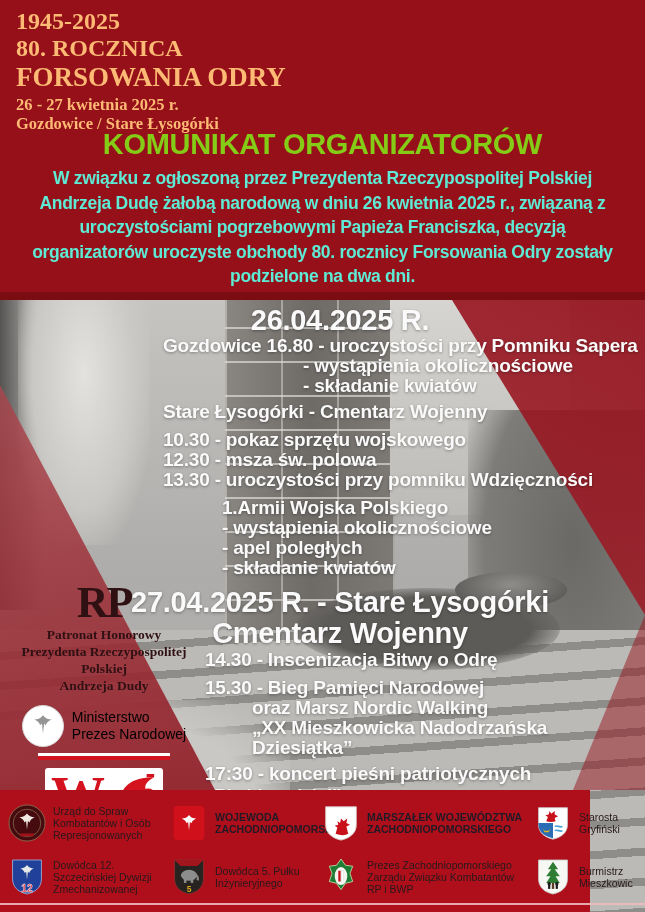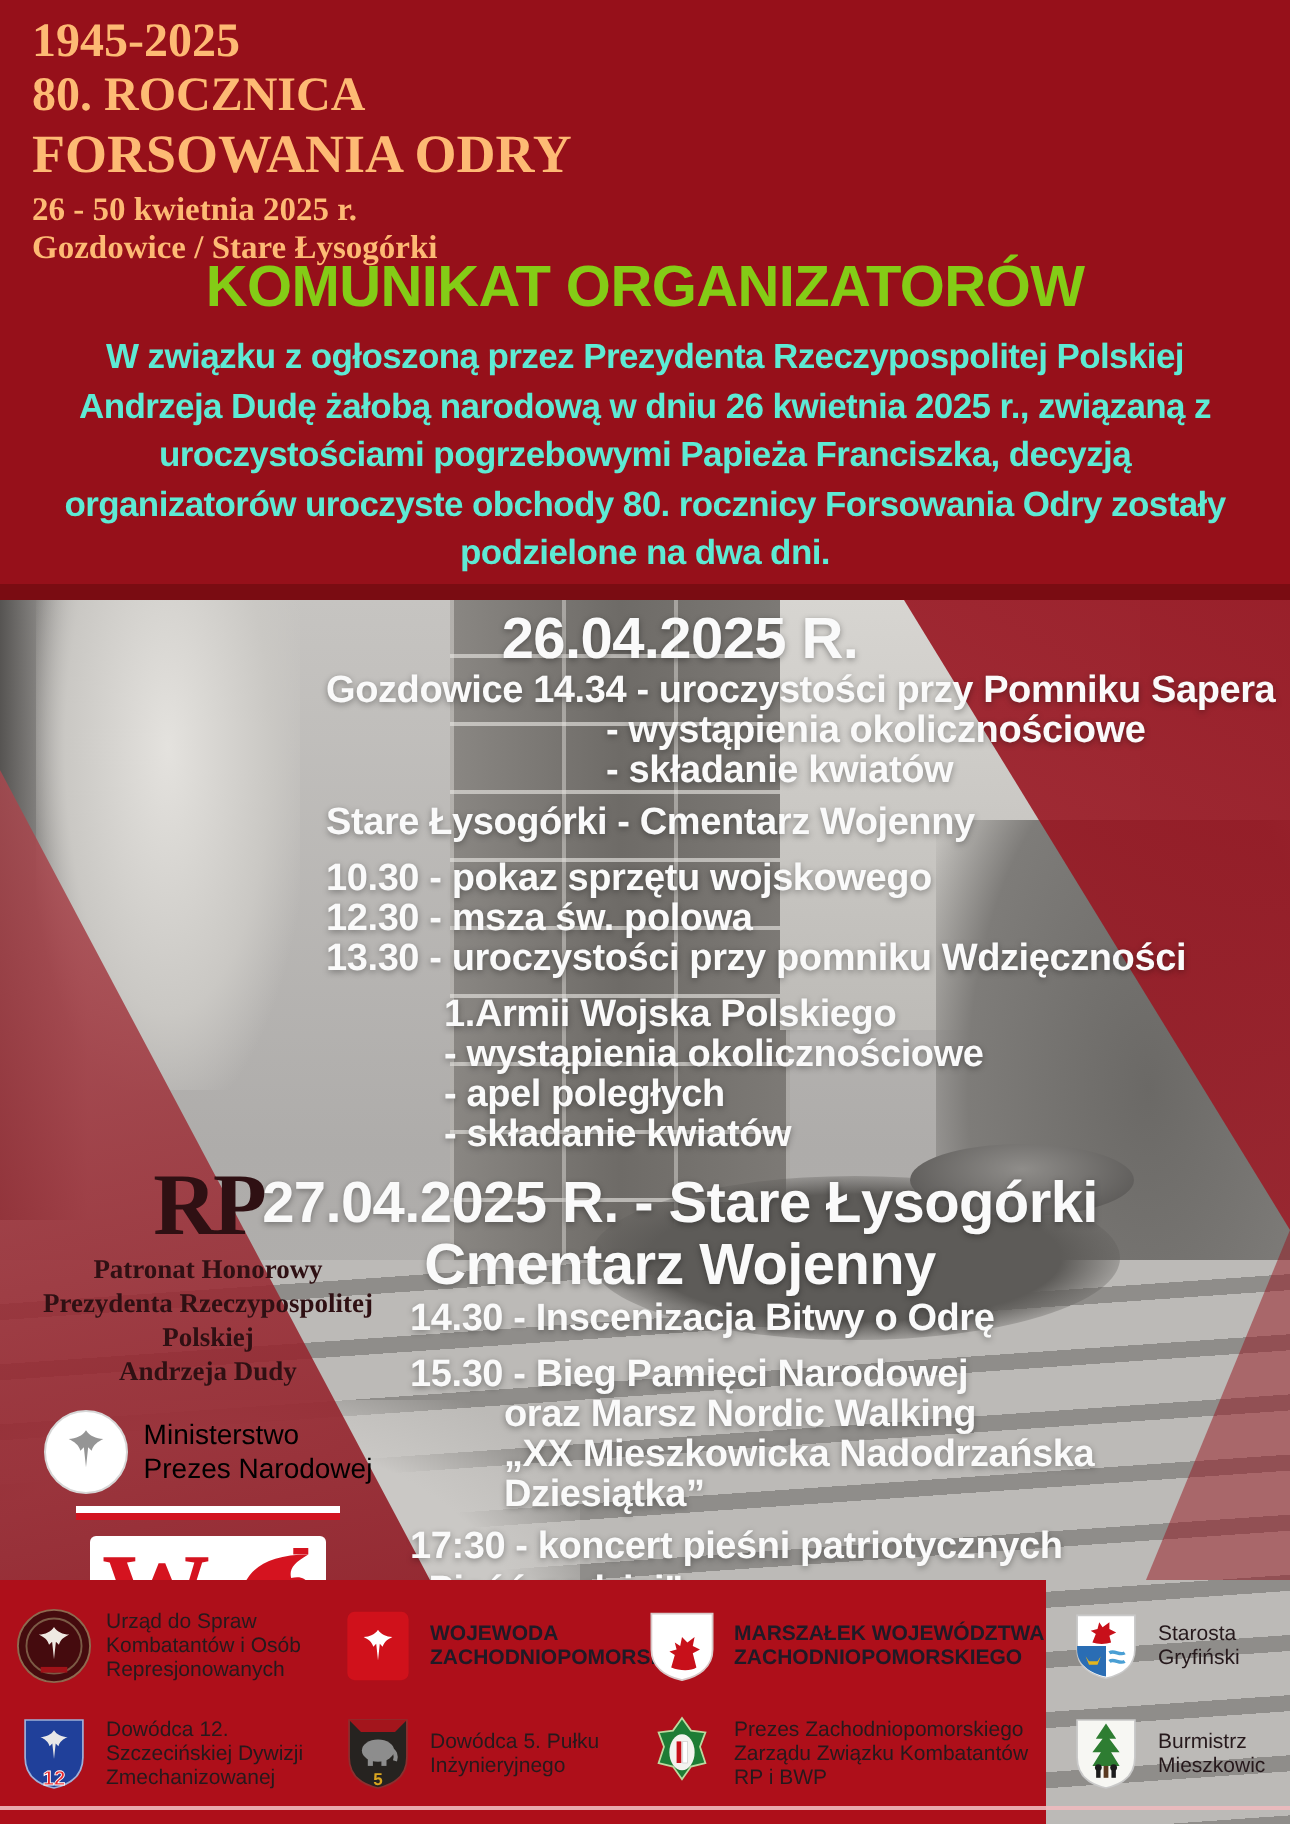--- a/index.html
+++ b/index.html
@@ -74,41 +74,41 @@
   .wp-box{position:relative;margin:8px auto 0;width:118px;height:80px;background:#ffffff;border-radius:3px;}
   .wp-w{position:absolute;left:6px;top:-4px;font-family:"Liberation Serif",serif;font-weight:bold;
         font-size:54px;line-height:64px;color:#d5131f;}
   .wp-eagle{position:absolute;right:4px;top:6px;}
   .wp-label{position:absolute;right:8px;top:38px;text-align:left;font-weight:bold;font-size:8px;line-height:9px;color:#d5131f;}
   .wp-base{position:absolute;left:8px;right:8px;bottom:7px;height:2px;background:#d5131f;}
   .wp-tick-l{position:absolute;left:8px;bottom:3px;width:10px;height:3px;background:#d5131f;}
   .wp-tick-r{position:absolute;right:8px;bottom:3px;width:10px;height:3px;background:#d5131f;}
 
   
-  .footer{position:absolute;left:0;bottom:0;width:523px;height:122px;background:#AE0F1A;
+  .footer{position:absolute;left:0;bottom:0;width:590px;height:122px;background:#AE0F1A;
           clip-path:polygon(0 0,592px 0,645px 50px,645px 122px,0 122px);}
   .partners{position:absolute;left:8px;top:8px;right:2px;bottom:10px;display:grid;
             grid-template-columns:158px 148px 208px 118px;grid-auto-rows:1fr;column-gap:4px;row-gap:4px;}
   .partner{display:flex;align-items:center;gap:7px;min-width:0;}
   .crest{flex:0 0 auto;width:38px;height:42px;display:flex;align-items:center;justify-content:center;}
   .plabel{font-size:10.5px;line-height:12px;color:#26191c;}
   .partner.upper .plabel{font-weight:bold;color:#201a26;}
   .footer-line{position:absolute;left:0;bottom:7px;width:645px;height:2px;background:rgba(238,186,190,.9);}
 </style>
 </head>
 <body>
 
 <div class="poster">
 
   <section class="top-block">
     <header class="hdr">
       <div class="years">1945-2025</div>
       <div class="t1">80. ROCZNICA</div>
       <div class="t2">FORSOWANIA ODRY</div>
-      <div class="dates">26 - 50 kwietnia 2025 r.</div>
+      <div class="dates">26 - 27 kwietnia 2025 r.</div>
       <div class="locs">Gozdowice / Stare Łysogórki</div>
     </header>
     <h1 class="kom-head">KOMUNIKAT ORGANIZATORÓW</h1>
     <p class="kom-body">W związku z ogłoszoną przez Prezydenta Rzeczypospolitej Polskiej Andrzeja Dudę żałobą narodową w dniu 26 kwietnia 2025 r., związaną z uroczystościami pogrzebowymi Papieża Franciszka, decyzją organizatorów uroczyste obchody 80. rocznicy Forsowania Odry zostały podzielone na dwa dni.</p>
     <div class="divider-strip"></div>
   </section>
 
   <section class="photo">
     <div class="layer ph-darkleft"></div>
     <div class="layer ph-sculpture"></div>
@@ -119,21 +119,21 @@
     <div class="layer ph-fg"></div>
     <div class="layer ph-bush"></div>
     <div class="layer ph-bowl"></div>
     <div class="ov ov-left"></div>
     <div class="ov ov-right"></div>
     <div class="ov ov-right2"></div>
   </section>
 
   <section class="sched">
     <h2 class="s-head d1-head">26.04.2025 R.</h2>
-    <div class="s-line pl-a">Gozdowice 14.34 - uroczystości przy Pomniku Sapera</div>
+    <div class="s-line pl-a">Gozdowice 16.80 - uroczystości przy Pomniku Sapera</div>
     <div class="s-line pl-b">- wystąpienia okolicznościowe</div>
     <div class="s-line pl-b">- składanie kwiatów</div>
     <div class="s-line pl-a mt6">Stare Łysogórki - Cmentarz Wojenny</div>
     <div class="s-line pl-a mt8">10.30 - pokaz sprzętu wojskowego</div>
     <div class="s-line pl-a">12.30 - msza św. polowa</div>
     <div class="s-line pl-a">13.30 - uroczystości przy pomniku Wdzięczności</div>
     <div class="s-line pl-c mt8">1.Armii Wojska Polskiego</div>
     <div class="s-line pl-c">- wystąpienia okolicznościowe</div>
     <div class="s-line pl-c">- apel poległych</div>
     <div class="s-line pl-c">- składanie kwiatów</div>

